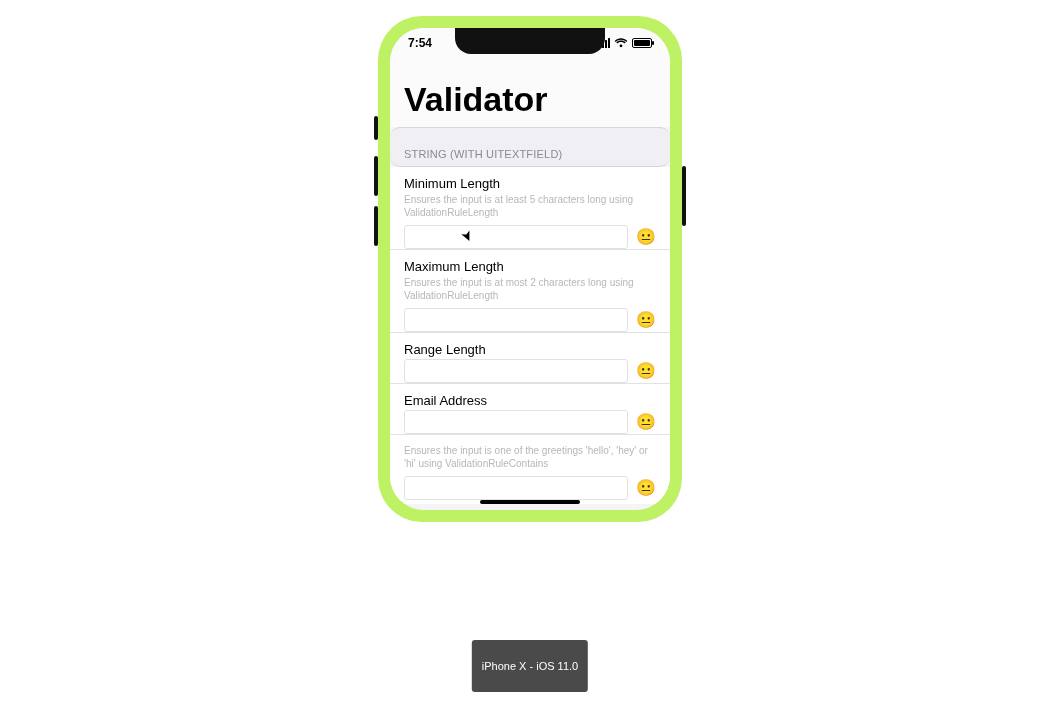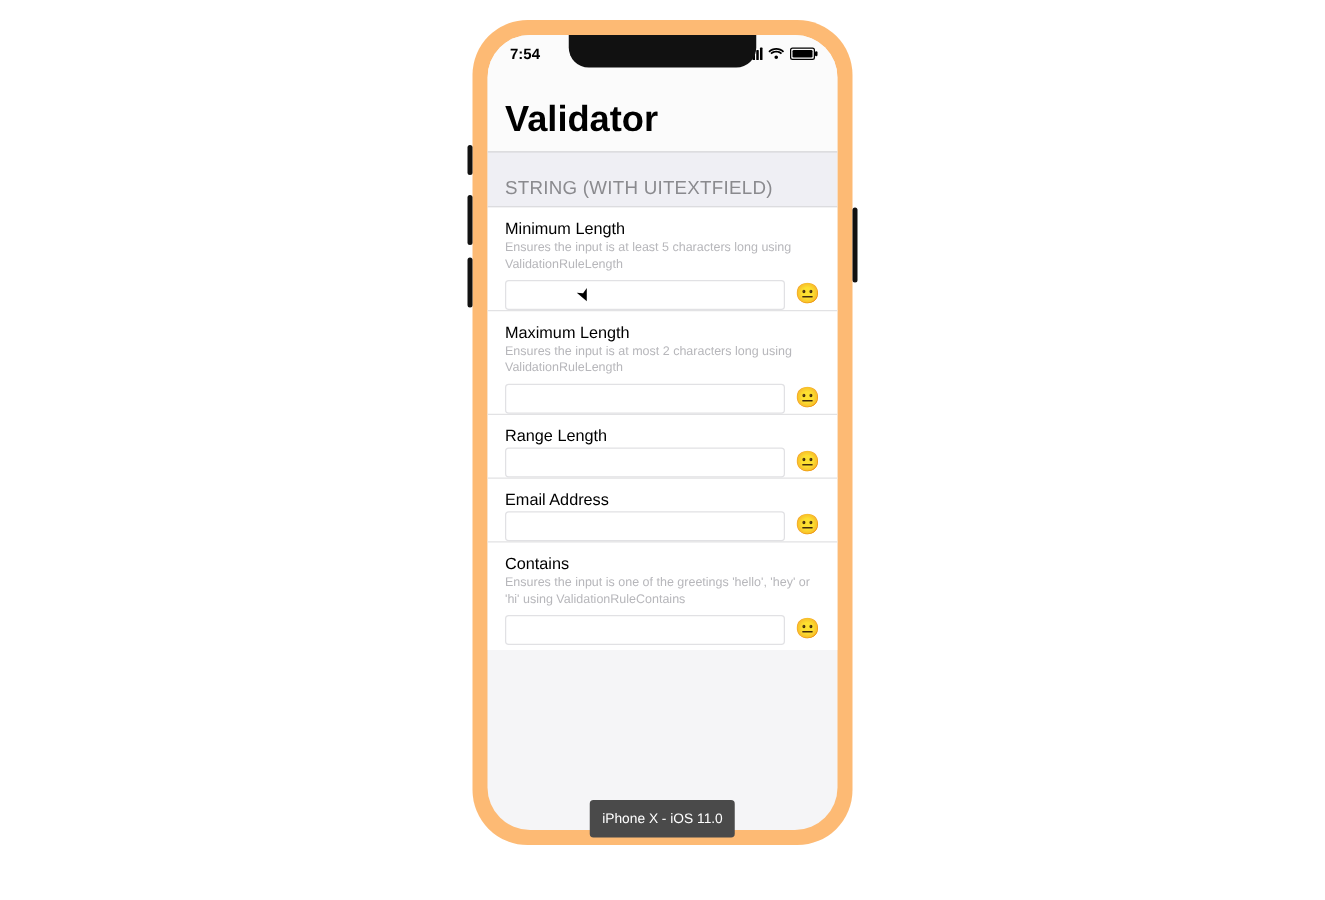--- a/index.html
+++ b/index.html
@@ -11,22 +11,22 @@
     position: relative;
     overflow: hidden;
   }
   
   .device {
     position: absolute;
     left: 50%;
     top: 16px;
     transform: translateX(-50%);
     width: 304px;
-    height: 660px;
-    background: #fdba74;
+    height: 506px;
+    background: #bef264;
     border-radius: 44px;
     padding: 12px;
   }
   .side-button {
     position: absolute;
     background: #111;
     border-radius: 3px;
   }
   .side-left-1 { left: -4px; top: 100px; width: 4px; height: 24px; }
   .side-left-2 { left: -4px; top: 140px; width: 4px; height: 40px; }
@@ -88,32 +88,33 @@
     overflow: hidden;
   }
   .nav-title-area {
     padding-top: 52px;
     padding-bottom: 8px;
     padding-left: 14px;
     padding-right: 14px;
     background: #fbfbfb;
   }
   .large-title {
-    font-size: 29px;
+    font-size: 34px;
     font-weight: 700;
     color: #000;
   }
   .section-header {
     background: #efeff4;
     border-top: 0.5px solid #d6d6d8;
     border-bottom: 0.5px solid #d6d6d8;
     padding: 20px 14px 6px 14px;
-    font-size: 15px;
+    font-size: 11px;
     color: #8a8a8e;
     letter-spacing: 0.2px;
+    border-radius: 10px;
   }
   .list {
     background: #fff;
   }
   .cell {
     padding: 9px 14px 0 14px;
     border-bottom: 0.5px solid #e2e2e4;
   }
   .cell:last-child { border-bottom: none; padding-bottom: 4px; }
   .cell-title {
@@ -168,21 +169,21 @@
     font-family: Arial, sans-serif;
   }
   .device-label {
     position: absolute;
     left: 50%;
     top: 640px;
     transform: translateX(-50%);
     background: #4a4a4a;
     color: #fff;
     font-size: 11px;
-    padding: 9px 10px;
+    padding: 20px 10px;
     border-radius: 3px;
     font-family: -apple-system, Arial, sans-serif;
   }
 </style>
 </head>
 <body>
 
 <div class="device">
   <div class="side-button side-left-1"></div>
   <div class="side-button side-left-2"></div>
@@ -250,21 +251,20 @@
 
         <div class="cell">
           <div class="cell-title">Email Address</div>
           <div class="input-row">
             <input class="text-input" value="" style="">
             <span class="status-emoji">😐</span>
           </div>
         </div>
 
         <div class="cell">
-          <div class="cell-title">Contains</div>
           <div class="cell-desc">Ensures the input is one of the greetings 'hello', 'hey' or 'hi' using ValidationRuleContains</div>
           <div class="input-row">
             <input class="text-input" value="" style="">
             <span class="status-emoji">😐</span>
           </div>
         </div>
 
       </div>
     </div>
 

